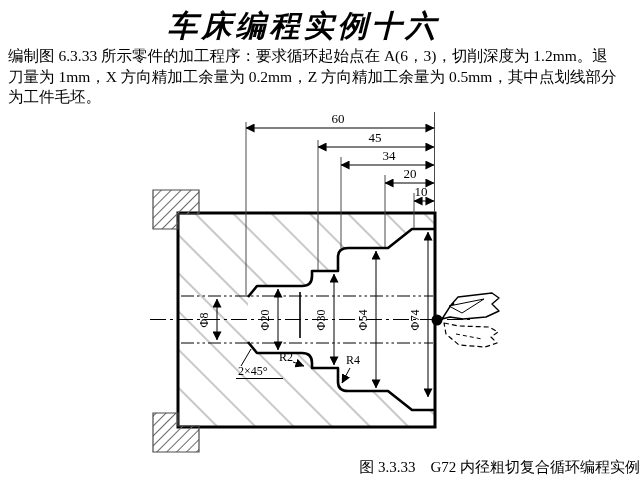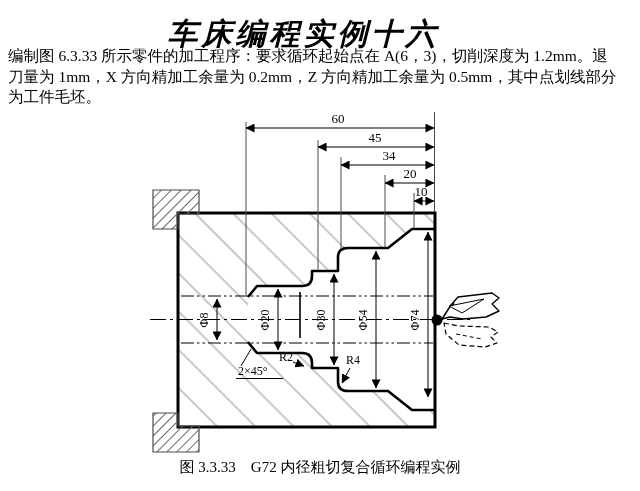--- a/index.html
+++ b/index.html
@@ -1,24 +1,24 @@
 <!DOCTYPE html>
 <html><head>
 <meta charset="utf-8">
 <style>
   html,body{margin:0;padding:0;background:#ffffff;}
   #page{position:relative;width:640px;height:491px;background:#fff;overflow:hidden;
         font-family:"Liberation Serif",serif;color:#000;}
-  #title{position:absolute;top:14px;left:0;width:607px;text-align:center;
+  #title{position:absolute;top:6px;left:0;width:607px;text-align:center;
          font-family:"DejaVu Serif",serif;font-style:italic;font-weight:bold;
          font-size:30px;letter-spacing:4px;white-space:nowrap;}
   #body-text{position:absolute;top:46px;left:8px;width:626px;
              font-size:15.5px;line-height:20.5px;white-space:pre-line;
              text-align:justify;}
-  #caption{position:absolute;top:458px;left:0;width:640px;text-align:center;
+  #caption{position:absolute;top:458px;left:0;width:640px;text-align:right;
            font-size:15px;white-space:pre;}
   svg text{font-family:"Liberation Serif",serif;fill:#000;}
   .thin{stroke:#000;stroke-width:1;fill:none;}
   .thick{stroke:#000;stroke-width:2.6;fill:none;stroke-linejoin:round;}
   .dimtxt{font-size:13px;}
   .diatxt{font-size:12px;}
   .annotxt{font-size:12px;}
 </style>
 </head>
 <body>

